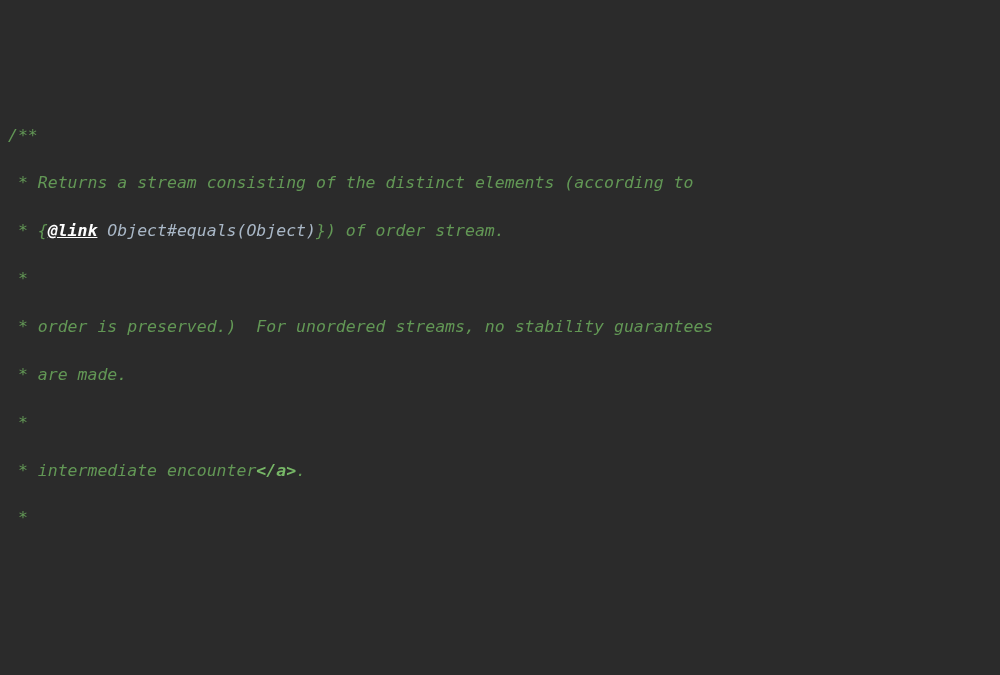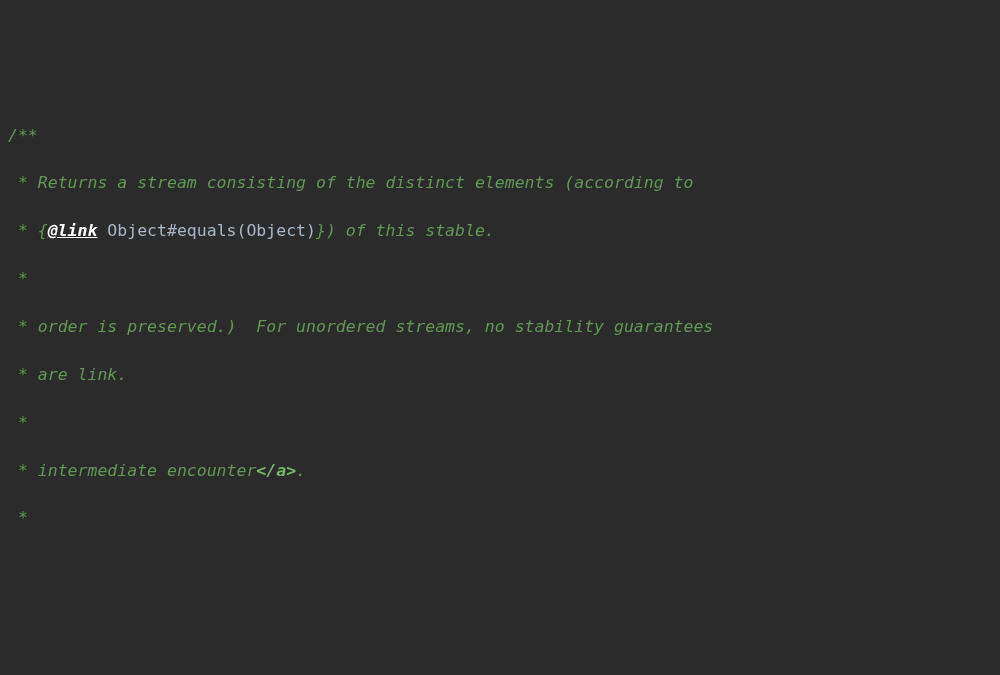--- a/index.html
+++ b/index.html
@@ -11,35 +11,35 @@
     color: #a9b7c6;
     width: 1000px;
     height: 675px;
     overflow: hidden;
     padding: 4px 0 0 8px;
     white-space: pre;
   }
   .c   { color: #629755; font-style: italic; }      
   .tag { color: #ffffff; font-style: italic; font-weight: bold; text-decoration: underline; }
   .html{ color: #77b767; font-style: italic; font-weight: bold; }
-  .sym { color: #a9b7c6; }
+  .sym { color: #a9b7c6; font-style: italic; }
   .line { display: block; }
 </style>
 </head>
 <body>
 
 
 
 <div>
 <span class="line"><span class="c">/**</span></span>
 <span class="line"><span class="c"> * Returns a stream consisting of the distinct elements (according to</span></span>
-<span class="line"><span class="c"> * {</span><span class="tag">@link</span><span class="c"> </span><span class="sym">Object#equals(</span><span class="sym">Object</span><span class="sym">)</span><span class="c">}) of this stable.</span></span>
+<span class="line"><span class="c"> * {</span><span class="tag">@link</span><span class="c"> </span><span class="sym">Object#equals(</span><span class="sym">Object</span><span class="sym">)</span><span class="c">}) of order stream.</span></span>
 <span class="line"><span class="c"> *</span></span>
 <span class="line"><span class="c"> * order is preserved.)  For unordered streams, no stability guarantees</span></span>
-<span class="line"><span class="c"> * are link.</span></span>
+<span class="line"><span class="c"> * are made.</span></span>
 <span class="line"><span class="c"> *</span></span>
 <span class="line"><span class="c"> * intermediate encounter</span><span class="html">&lt;/a&gt;</span><span class="c">.</span></span>
 <span class="line"><span class="c"> *</span></span>
 
 
 
 
 
 
 

